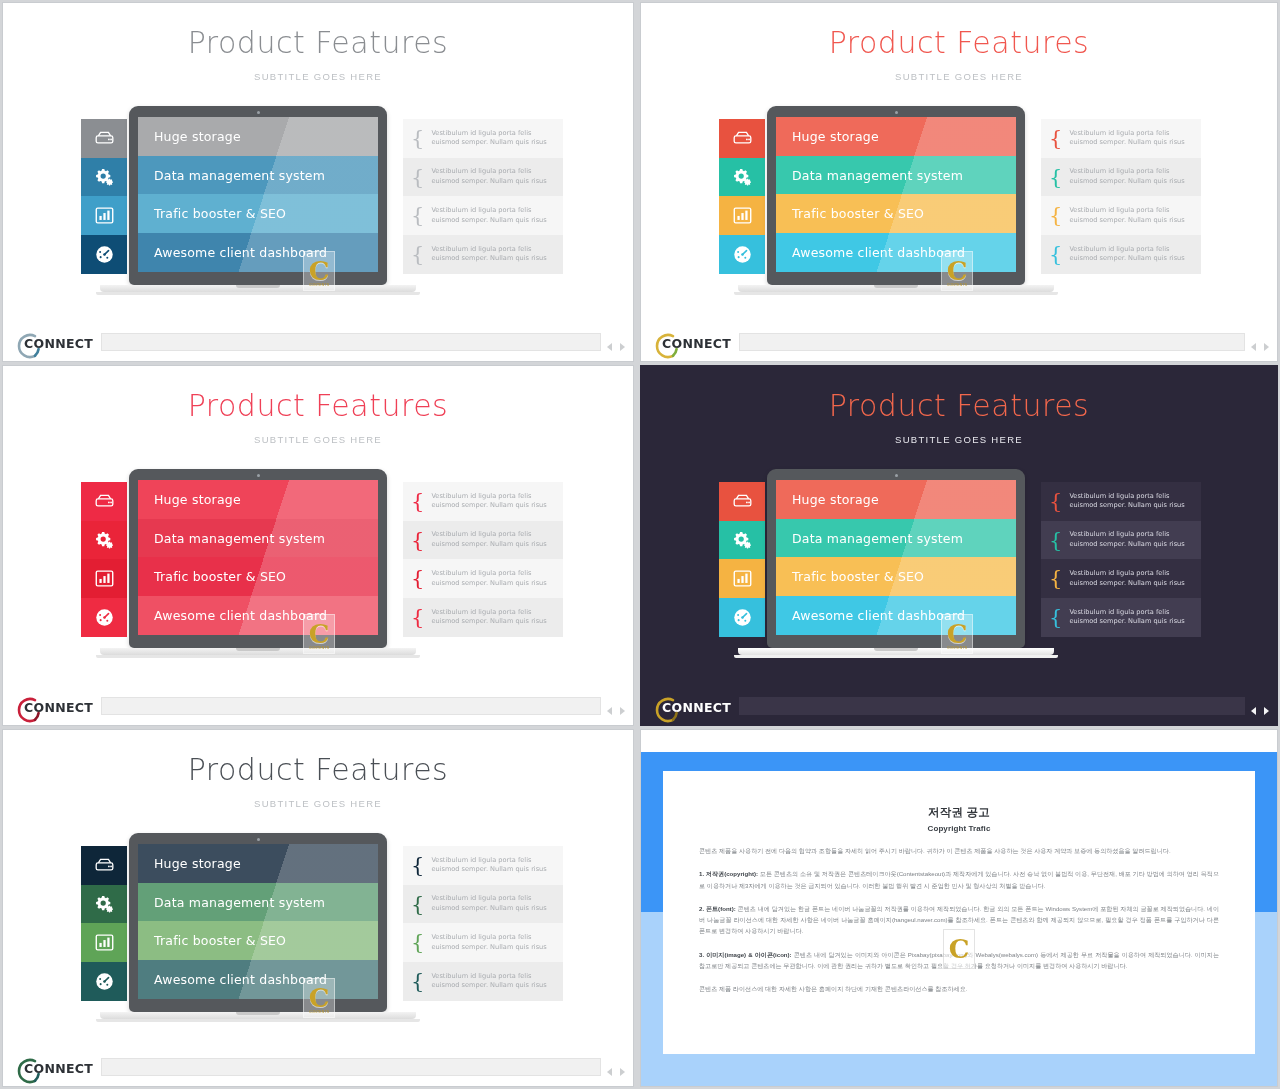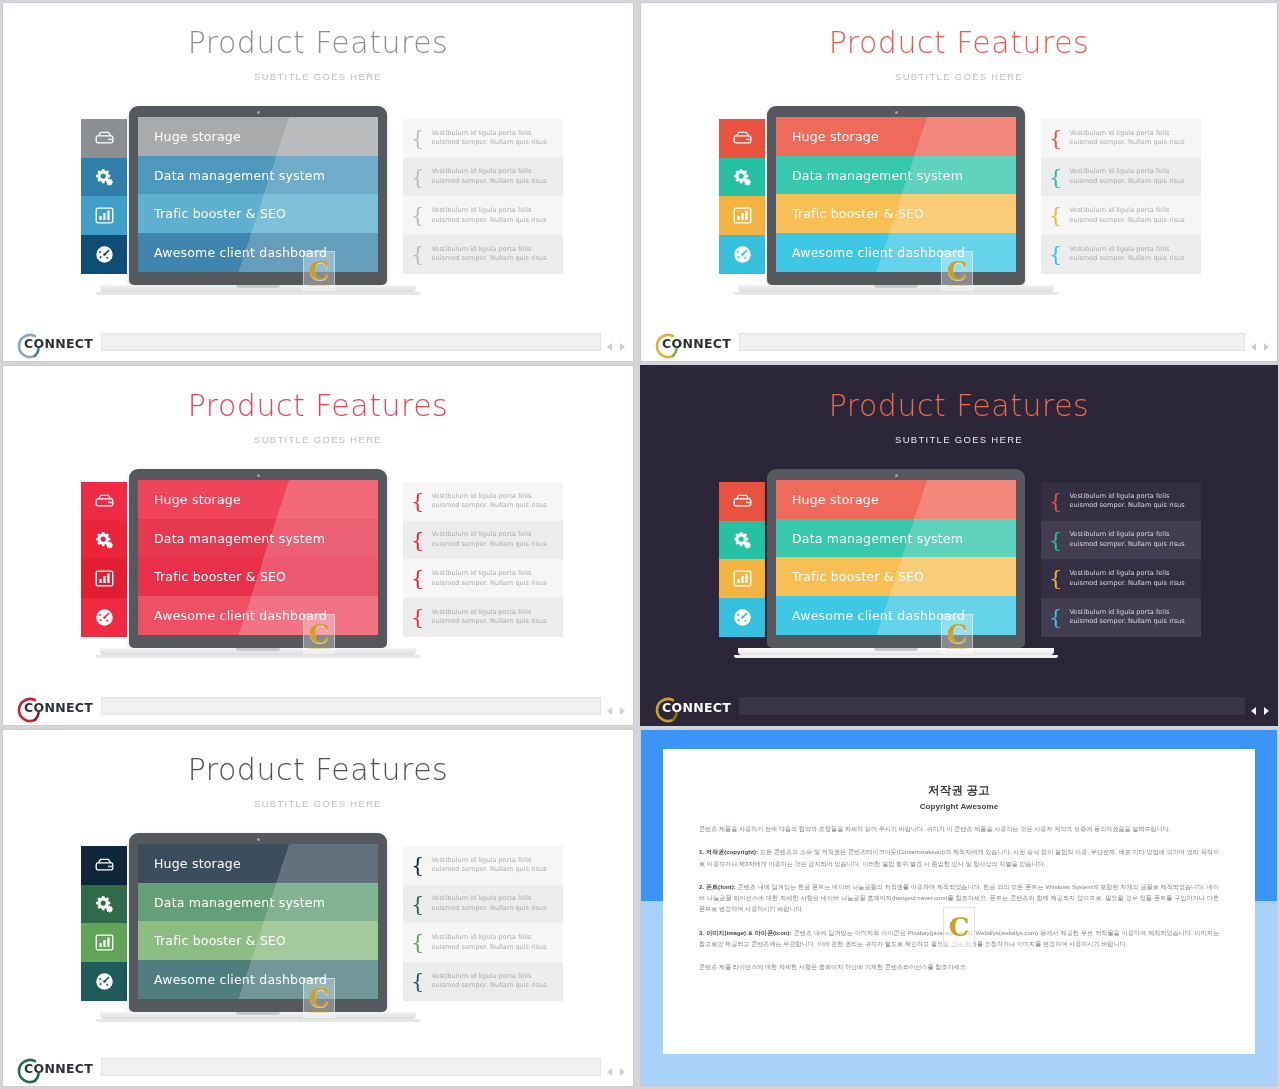--- a/index.html
+++ b/index.html
@@ -207,20 +207,21 @@
   .wm i {
     position: absolute; bottom: 3px;
     font-size: 3.4px; font-style: normal; color: #b9931f;
     letter-spacing: .2px;
   }
 
   
   .cp-wrap {
     position: absolute; inset: 0;
     background: linear-gradient(#3b95f7 0 48%, #a9d2fb 48% 100%);
+    margin-top: 22px;
   }
   .cp-page {
     position: absolute;
     left: 22px; right: 22px; top: 19px; bottom: 32px;
     background: #ffffff;
     padding: 34px 36px 0 36px;
   }
   .cp-h1 {
     text-align: center; font-size: 11.5px; font-weight: 700;
     color: #33373c; letter-spacing: .2px;
@@ -750,21 +751,21 @@
         <div class="navs">
           <span class="arw lf"></span>
           <span class="arw rt"></span>
         </div>
       </div>
     </div>
     <div class="slide s6">
       <div class="cp-wrap">
         <div class="cp-page">
           <div class="cp-h1">저작권 공고</div>
-          <div class="cp-h2">Copyright Awesome</div>
+          <div class="cp-h2">Copyright Trafic</div>
           <div class="cp-p">콘텐츠 제품을 사용하기 전에 다음의 협약과 조항들을 자세히 읽어 주시기 바랍니다. 귀하가 이 콘텐츠 제품을 사용하는 것은 사용자 계약과 보증에 동의하셨음을 알려드립니다.</div>
           <div class="cp-p"><b>1. 저작권(copyright):</b> 모든 콘텐츠의 소유 및 저작권은 콘텐츠테이크아웃(Contentstakeout)과 제작자에게 있습니다. 사전 승낙 없이 불법적 이용, 무단전재, 배포 기타 방법에 의하여 영리 목적으로 이용하거나 제3자에게 이용하는 것은 금지되어 있습니다. 이러한 불법 행위 발견 시 준엄한 민사 및 형사상의 처벌을 받습니다.</div>
           <div class="cp-p"><b>2. 폰트(font):</b> 콘텐츠 내에 담겨있는 한글 폰트는 네이버 나눔글꼴의 저작권를 이용하여 제작되었습니다. 한글 외의 모든 폰트는 Windows System에 포함된 자체의 글꼴로 제작되었습니다. 네이버 나눔글꼴 라이선스에 대한 자세한 사항은 네이버 나눔글꼴 홈페이지(hangeul.naver.com)를 참조하세요. 폰트는 콘텐츠와 함께 제공되지 않으므로, 필요할 경우 정품 폰트를 구입하거나 다른 폰트로 변경하여 사용하시기 바랍니다.</div>
           <div class="cp-p"><b>3. 이미지(image) &amp; 아이콘(icon):</b> 콘텐츠 내에 담겨있는 이미지와 아이콘은 Pixabay(pixabay.com)와 Webalys(webalys.com) 등에서 제공한 무료 저작물을 이용하여 제작되었습니다. 이미지는 참고로만 제공되고 콘텐츠에는 무관합니다. 이에 관한 권리는 귀하가 별도로 확인하고 필요할 경우 허가를 요청하거나 이미지를 변경하여 사용하시기 바랍니다.</div>
           <div class="cp-p">콘텐츠 제품 라이선스에 대한 자세한 사항은 홈페이지 하단에 기재한 콘텐츠라이선스를 참조하세요.</div>
           <div class="cp-wm">
             <b>C</b>
           </div>
         </div>
       </div>

